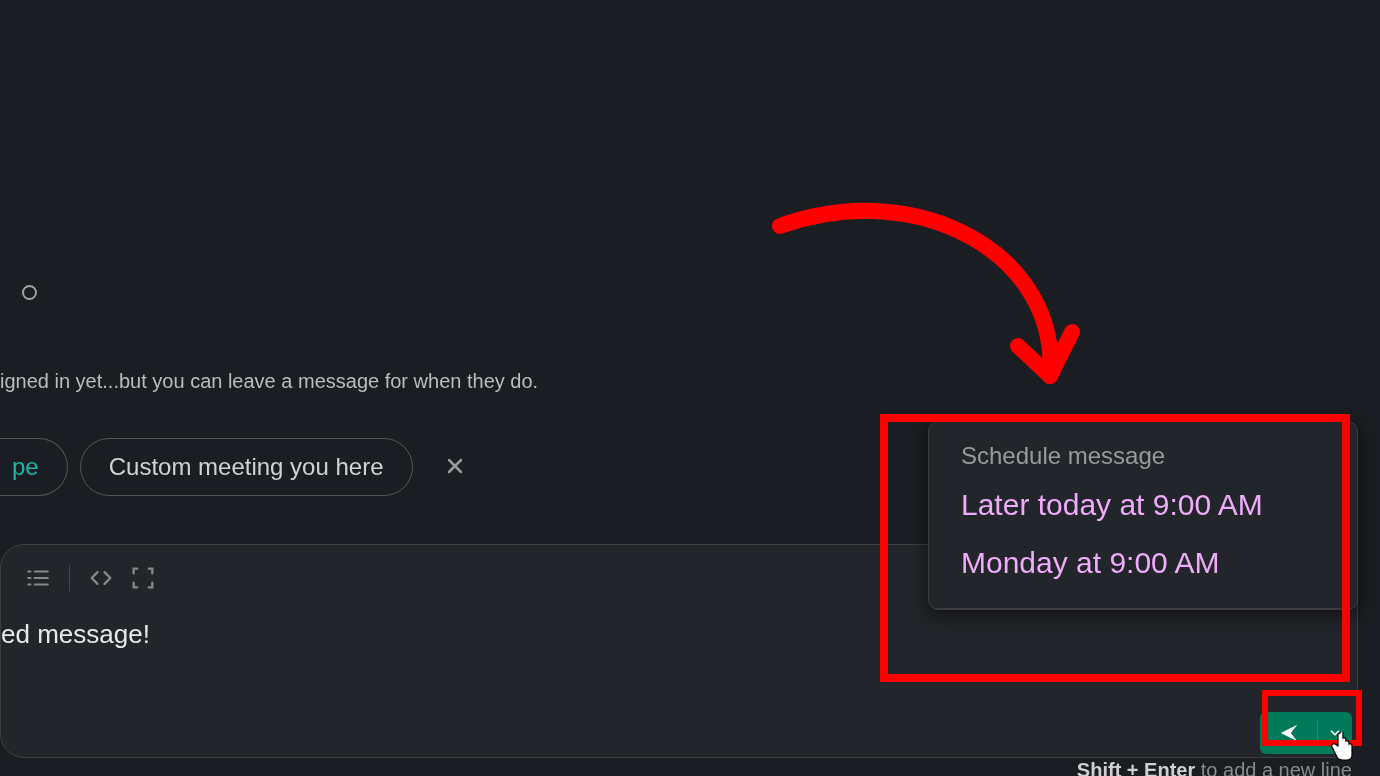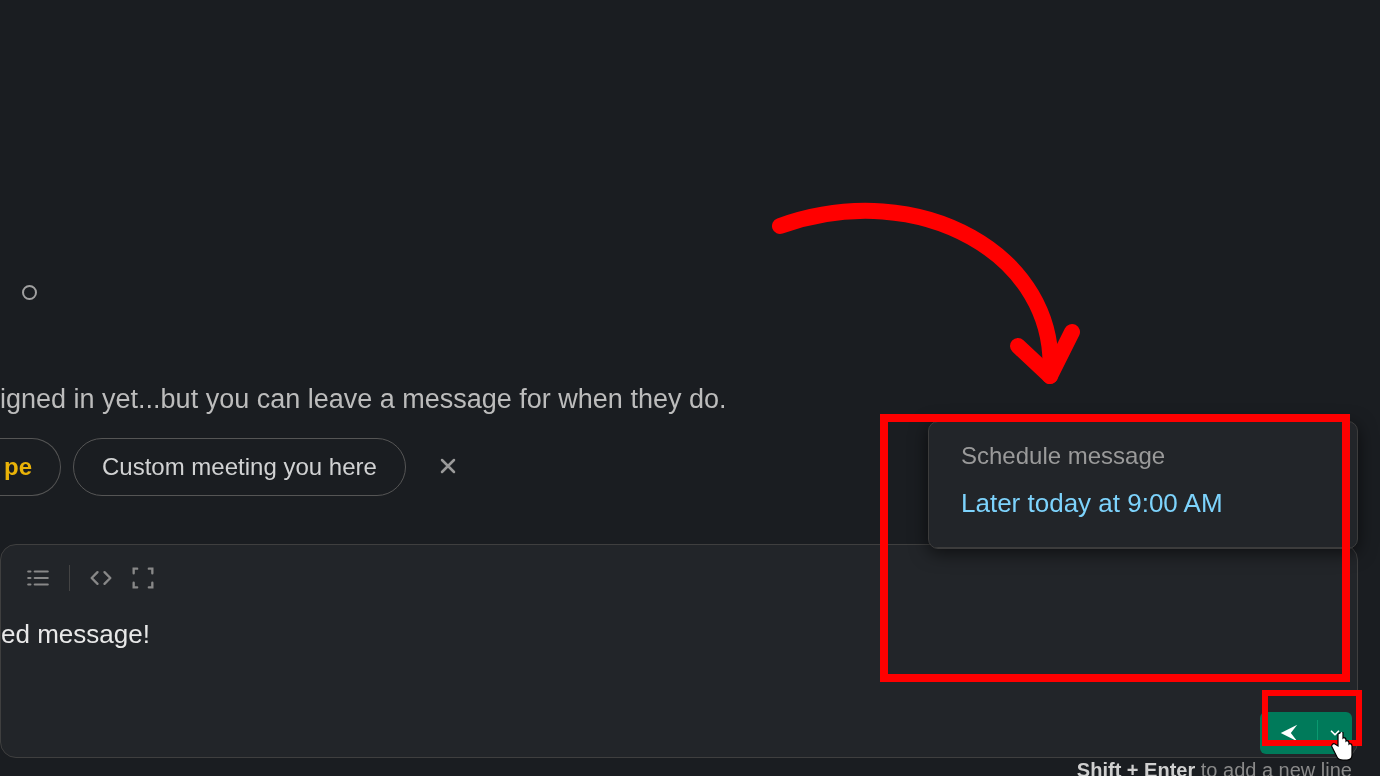--- a/index.html
+++ b/index.html
@@ -1,35 +1,35 @@
 <!DOCTYPE html>
 <html><head>
 <meta charset="utf-8">
 <style>
   html,body{margin:0;padding:0;width:1380px;height:776px;background:#1a1d21;color:#d1d2d3;font-family:-apple-system,BlinkMacSystemFont,"Segoe UI",Helvetica,Arial,sans-serif;overflow:hidden;position:relative}
   *{box-sizing:border-box}
 
   .status-icon{position:absolute;left:22px;top:285px;width:15px;height:15px;border:2.5px solid #a0a0a0;border-radius:50%}
 
-  .info-line{position:absolute;left:0;top:384px;font-size:27px;color:#bcbcbc}
+  .info-line{position:absolute;left:0;top:370px;font-size:20px;color:#bcbcbc}
 
   .pill-row{position:absolute;left:0;top:438px;display:flex;align-items:center;gap:12px}
   .pill{display:inline-flex;align-items:center;height:58px;padding:0 28px;border:1px solid #555;border-radius:30px;font-size:24px;color:#d1d2d3;background:transparent}
-  .pill-partial{border-left:none;border-radius:0 30px 30px 0;padding-left:4px;color:#eab308;font-weight:700}
+  .pill-partial{border-left:none;border-radius:0 30px 30px 0;padding-left:12px;color:#14b8a6;font-weight:400}
   .close-x{margin-left:10px;color:#9a9a9a;font-size:26px;padding:6px 10px}
 
-  .composer{position:absolute;left:0;top:544px;right:22px;border:1px solid #3f3f3f;border-radius:16px;background:#222529;height:214px}
+  .composer{position:absolute;left:0;top:544px;right:22px;border:1px solid #3f3f3f;border-radius:24px;background:#222529;height:214px}
   .toolbar{display:flex;align-items:center;gap:8px;padding:14px 20px;height:66px}
   .tb-btn{width:34px;height:34px;display:flex;align-items:center;justify-content:center;color:#888}
   .tb-sep{width:1px;height:26px;background:#444;margin:0 6px}
   .msg-body{padding:8px 0 0 0;font-size:26px;color:#e8e8e8}
 
   .schedule-menu{position:absolute;right:22px;top:421px;width:430px;background:#222529;border:1px solid #3c3c3c;border-radius:10px;box-shadow:0 4px 18px rgba(0,0,0,.6);overflow:hidden;z-index:5}
   .sm-head{padding:20px 32px 6px 32px;color:#9a9a9a;font-size:24px}
-  .sm-item{padding:12px 32px;color:#7dd3fc;font-size:26px}
+  .sm-item{padding:12px 32px;color:#f0abfc;font-size:30px}
   .sm-divider{height:1px;background:#3c3c3c;margin:16px 0 0 0}
   .sm-custom{padding:20px 32px 22px 32px;color:#e8e8e8;font-size:26px}
 
   .send-cluster{position:absolute;right:28px;bottom:22px;width:92px;height:42px;background:#007a5a;border-radius:6px;display:flex;align-items:center;z-index:6}
   .send-main{flex:1;display:flex;align-items:center;justify-content:center}
   .send-div{width:1px;height:26px;background:#0b9970}
   .send-drop{width:34px;display:flex;align-items:center;justify-content:center}
 
   .hint{position:absolute;right:28px;bottom:-6px;color:#8a8a8a;font-size:20px}
   .hint b{color:#cfcfcf;font-weight:600}
@@ -76,20 +76,21 @@
           <path d="M7 4h-3v4M17 4h3v4M7 20h-3v-4M17 20h3v-4" stroke="#888" stroke-width="2" fill="none" stroke-linecap="round"></path>
         </svg>
     </span>
   </div>
   <div class="msg-body">ed message!</div>
 </div>
 
 <div class="schedule-menu">
   <div class="sm-head">Schedule message</div>
   <div class="sm-item">Later today at 9:00 AM</div>
+  <div class="sm-item">Monday at 9:00 AM</div>
   <div class="sm-divider"></div>
 </div>
 
 <div class="send-cluster">
   <span class="send-main">
     <svg width="22" height="22" viewBox="0 0 24 24">
         <path d="M3 12 L21 3 L14 12 L21 21 Z" fill="#fff"></path>
       </svg>
   </span>
   <span class="send-div"></span>

